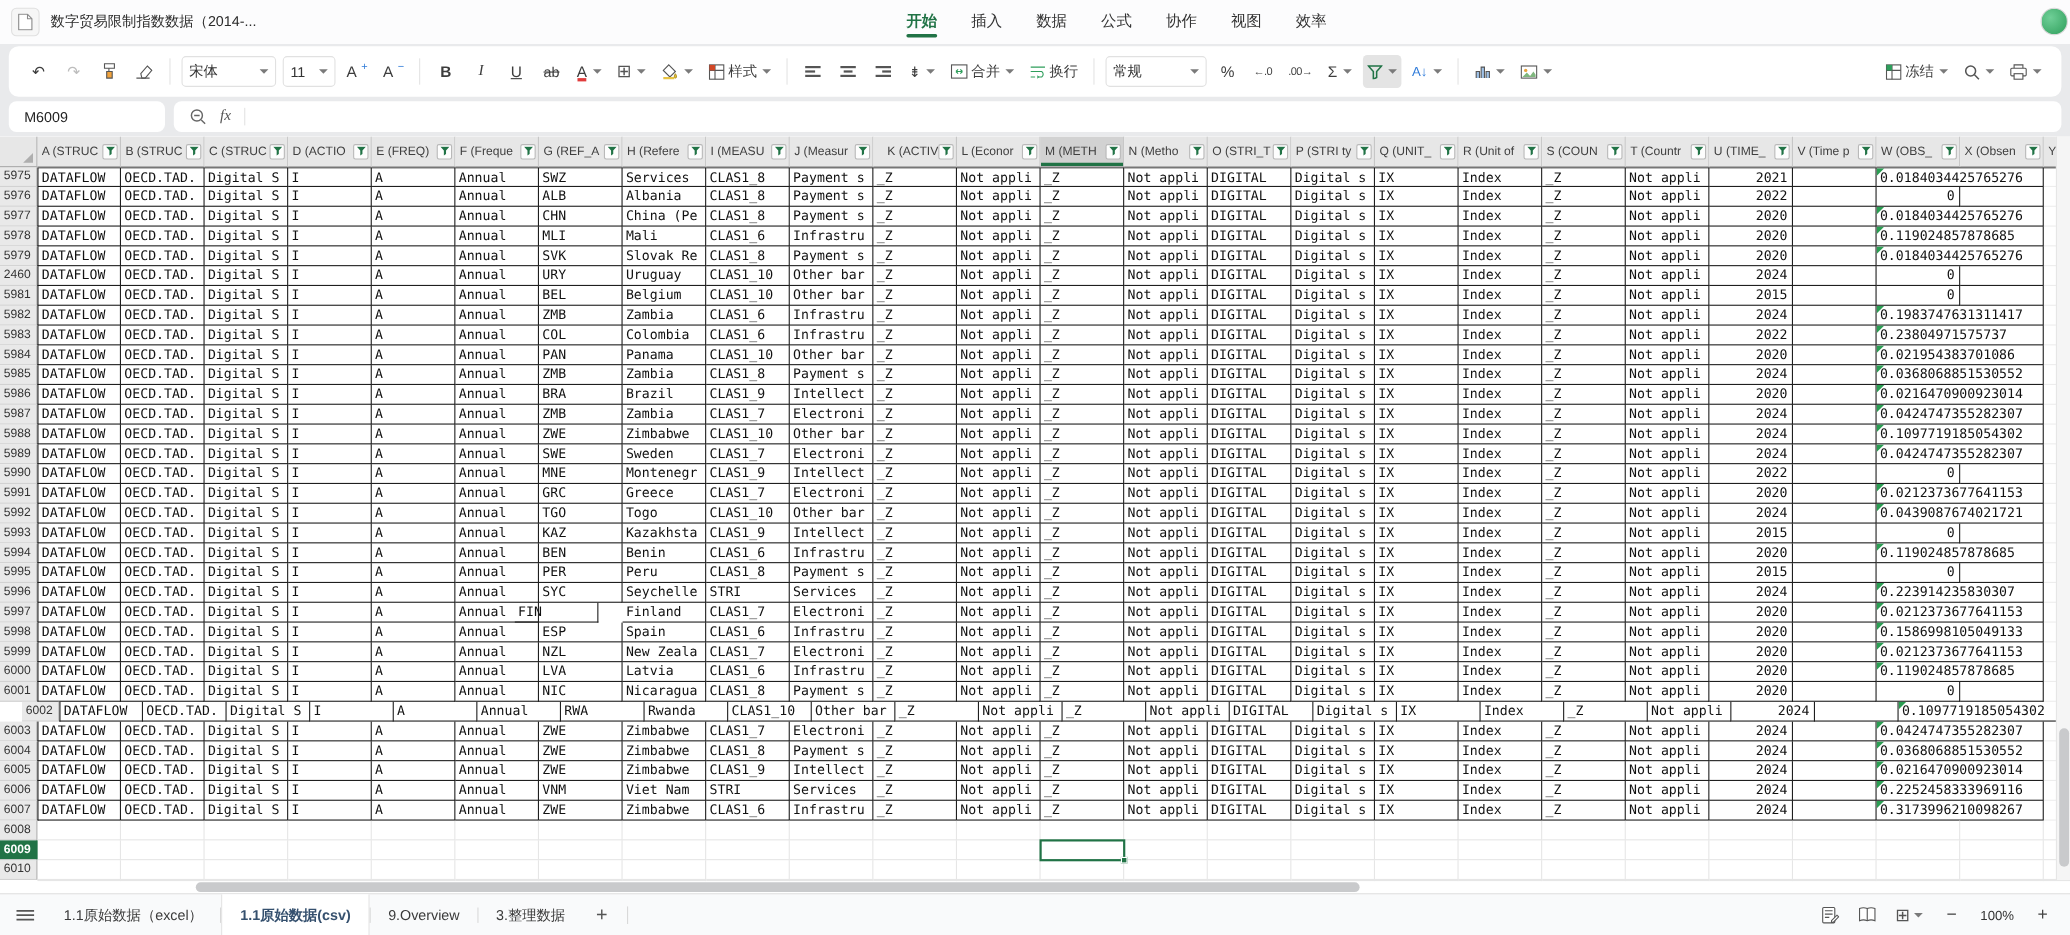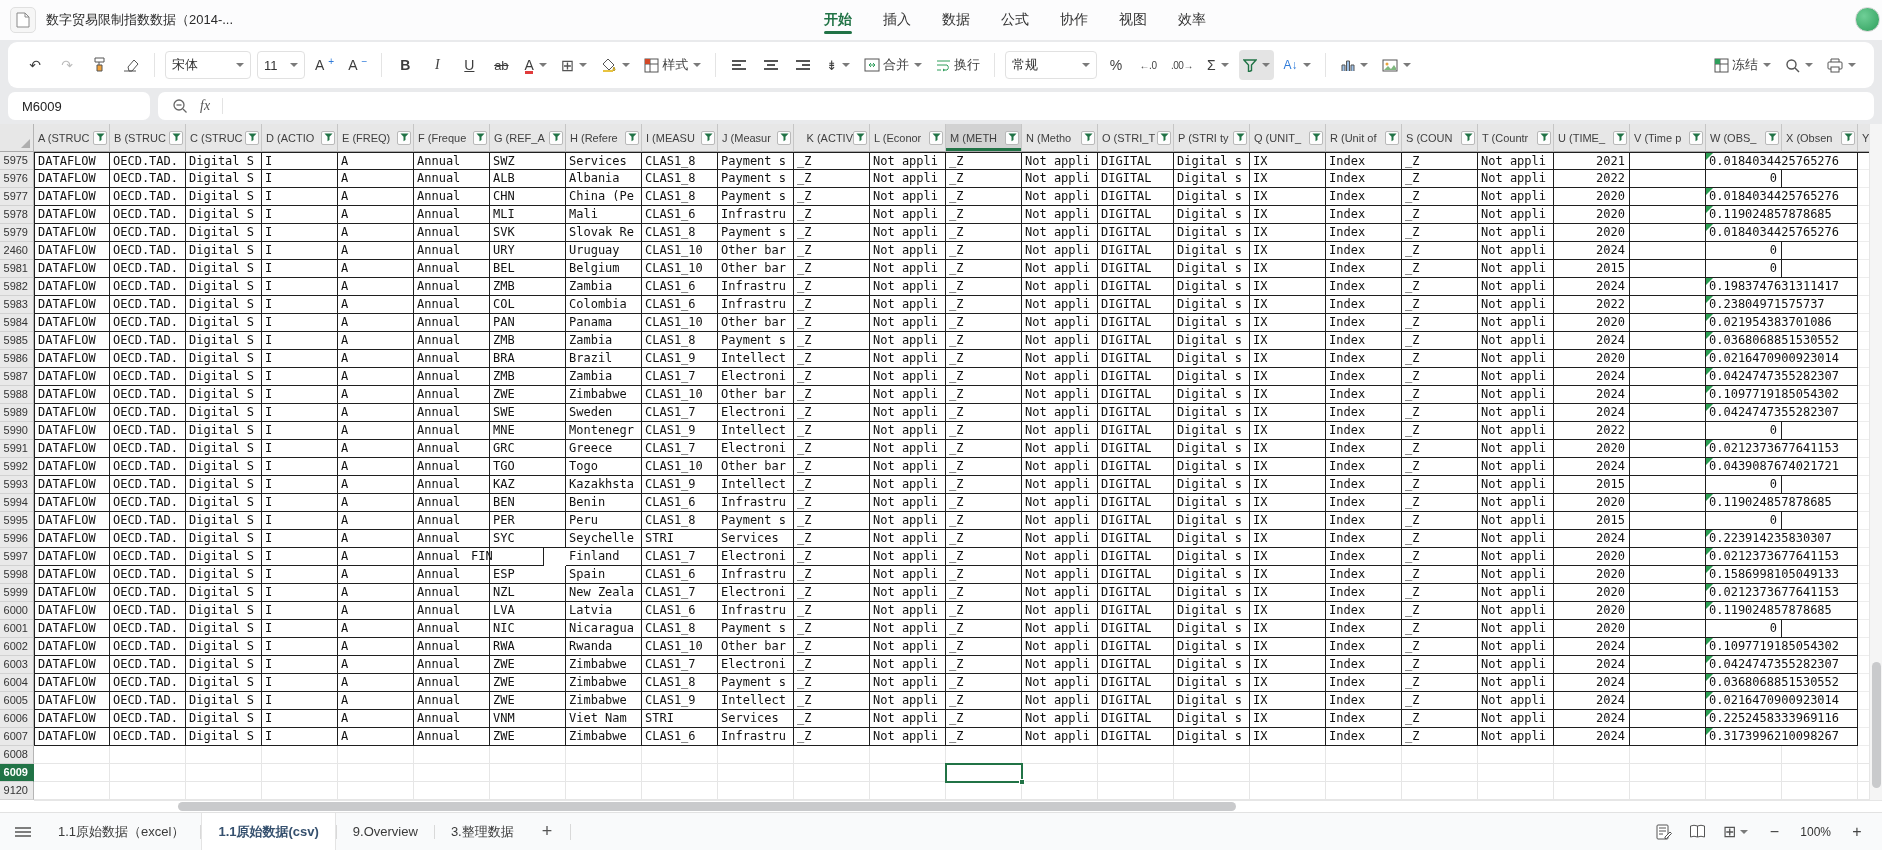--- a/index.html
+++ b/index.html
@@ -1016,21 +1016,21 @@
         <div class="c" style="left: 1250px; width: 76px;">IX</div>
         <div class="c" style="left: 1326px; width: 76px;">Index</div>
         <div class="c" style="left: 1402px; width: 76px;">_Z</div>
         <div class="c" style="left: 1478px; width: 76px;">Not appli</div>
         <div class="c right" style="left: 1554px; width: 76px;">2020</div>
         <div class="c" style="left: 1630px; width: 76px;"></div>
         <div class="c right" style="left: 1706px; width: 76px;">0</div>
         <div class="c" style="left: 1782px; width: 76px;"></div>
         <div class="c stub" style="left: 1858px; width: 24px;"></div>
       </div>
-      <div class="row" style="top: 514px; height: 18px;">
+      <div class="row" style="top: 514px; height: 18px; margin-left: 20px;">
         <div class="gut">6002</div>
         <div class="c firstcol" style="left: 34px; width: 76px;">DATAFLOW</div>
         <div class="c" style="left: 110px; width: 76px;">OECD.TAD.</div>
         <div class="c" style="left: 186px; width: 76px;">Digital S</div>
         <div class="c" style="left: 262px; width: 76px;">I</div>
         <div class="c" style="left: 338px; width: 76px;">A</div>
         <div class="c" style="left: 414px; width: 76px;">Annual</div>
         <div class="c" style="left: 490px; width: 76px;">RWA</div>
         <div class="c" style="left: 566px; width: 76px;">Rwanda</div>
         <div class="c" style="left: 642px; width: 76px;">CLAS1_10</div>
@@ -1235,21 +1235,21 @@
         <div class="lc" style="left: 1326px; width: 76px;"></div>
         <div class="lc" style="left: 1402px; width: 76px;"></div>
         <div class="lc" style="left: 1478px; width: 76px;"></div>
         <div class="lc" style="left: 1554px; width: 76px;"></div>
         <div class="lc" style="left: 1630px; width: 76px;"></div>
         <div class="lc" style="left: 1706px; width: 76px;"></div>
         <div class="lc" style="left: 1782px; width: 76px;"></div>
         <div class="lc" style="left: 1858px; width: 76px;"></div>
       </div>
       <div class="row" style="top: 658px; height: 18px;">
-        <div class="gut">9120</div>
+        <div class="gut">6010</div>
         <div class="lc" style="left: 34px; width: 76px;"></div>
         <div class="lc" style="left: 110px; width: 76px;"></div>
         <div class="lc" style="left: 186px; width: 76px;"></div>
         <div class="lc" style="left: 262px; width: 76px;"></div>
         <div class="lc" style="left: 338px; width: 76px;"></div>
         <div class="lc" style="left: 414px; width: 76px;"></div>
         <div class="lc" style="left: 490px; width: 76px;"></div>
         <div class="lc" style="left: 566px; width: 76px;"></div>
         <div class="lc" style="left: 642px; width: 76px;"></div>
         <div class="lc" style="left: 718px; width: 76px;"></div>

